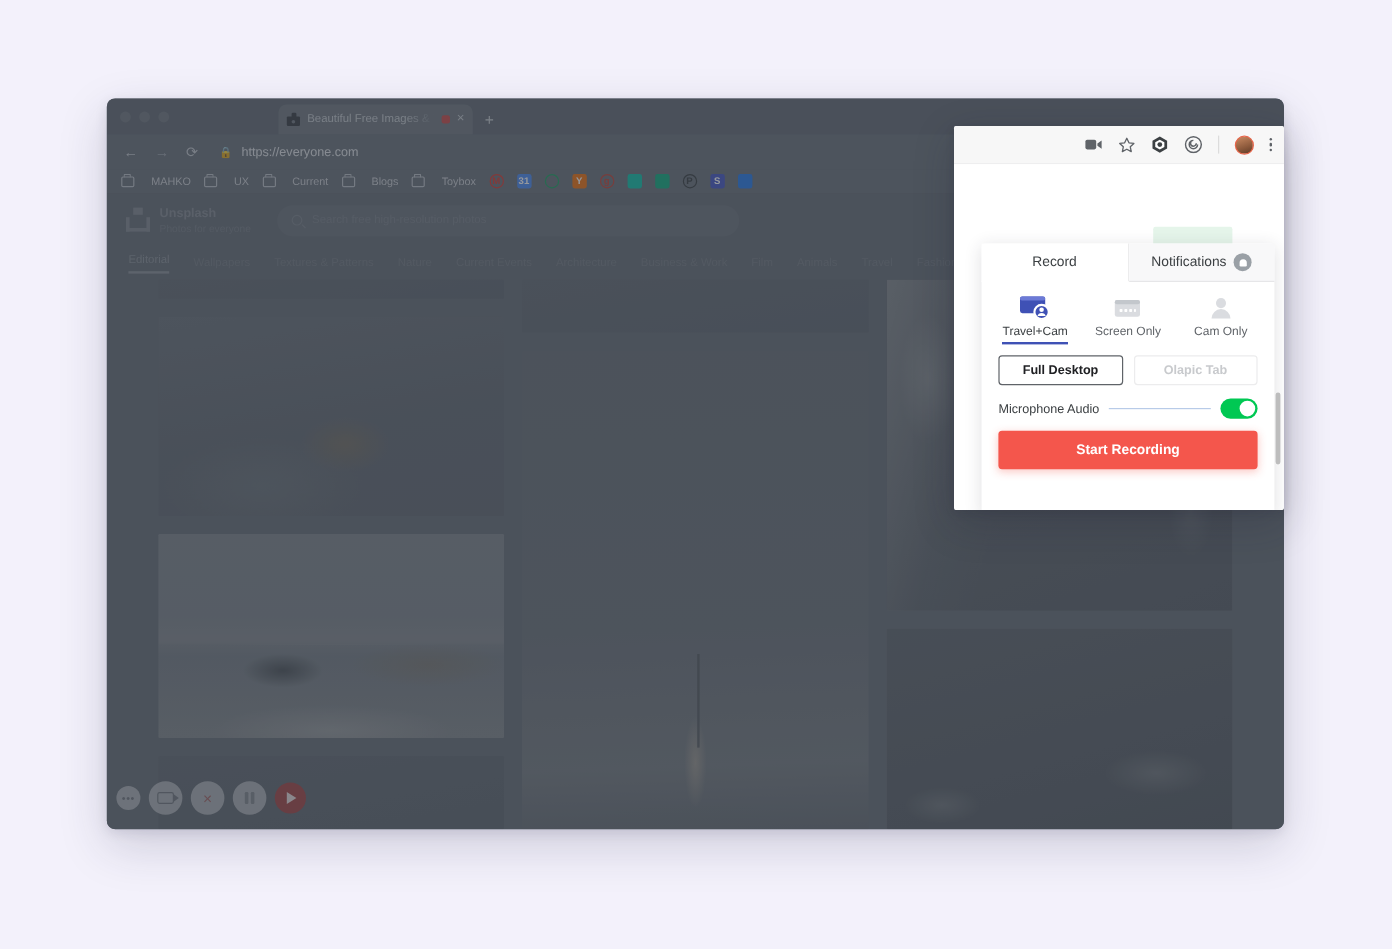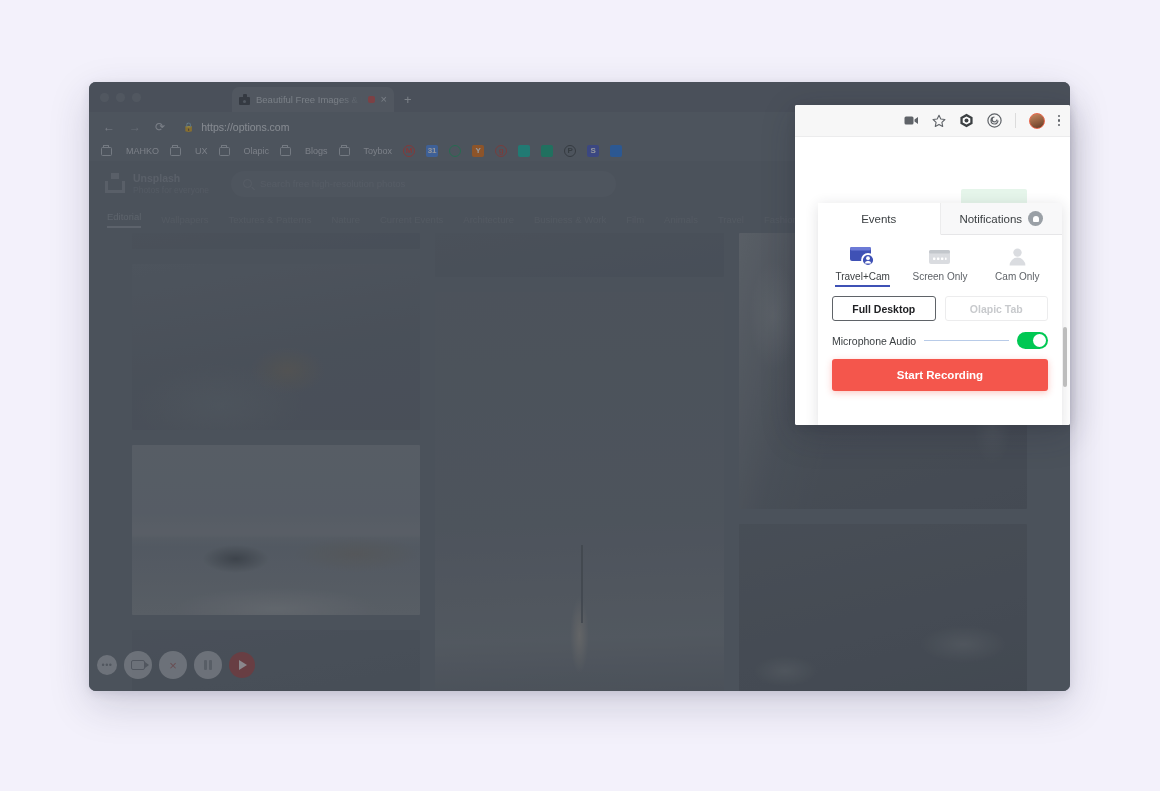--- a/index.html
+++ b/index.html
@@ -405,36 +405,36 @@
     </div>
 
     <div id="addressbar">
       <div class="nav-btns">
         <span class="nav-ico">←</span>
         <span class="nav-ico fwd">→</span>
         <span class="nav-ico">⟳</span>
       </div>
       <div class="url-field">
         <span class="lock-ico">🔒</span>
-        <span class="url-text">https://options.com</span>
+        <span class="url-text">https://everyone.com</span>
       </div>
     </div>
 
     <div id="bookmarks">
         <span class="bm">
           <span class="bm-folder"></span>
           <span class="bm-label">MAHKO</span>
         </span>
         <span class="bm">
           <span class="bm-folder"></span>
           <span class="bm-label">UX</span>
         </span>
         <span class="bm">
           <span class="bm-folder"></span>
-          <span class="bm-label">Olapic</span>
+          <span class="bm-label">Current</span>
         </span>
         <span class="bm">
           <span class="bm-folder"></span>
           <span class="bm-label">Blogs</span>
         </span>
         <span class="bm">
           <span class="bm-folder"></span>
           <span class="bm-label">Toybox</span>
         </span>
         <span class="bm">
@@ -585,21 +585,21 @@
     </div>
 
     <div id="ext-body">
       <div class="hidden-strip"></div>
       <div class="green-chip"></div>
 
       <div id="card">
 
         <div id="card-tabs">
           <div class="card-tab active">
-            <span>Events</span>
+            <span>Record</span>
           </div>
           <div class="card-tab">
             <span>Notifications</span>
             <span class="bell">
                 <i></i>
               </span>
           </div>
         </div>
 
         <div id="modes">

